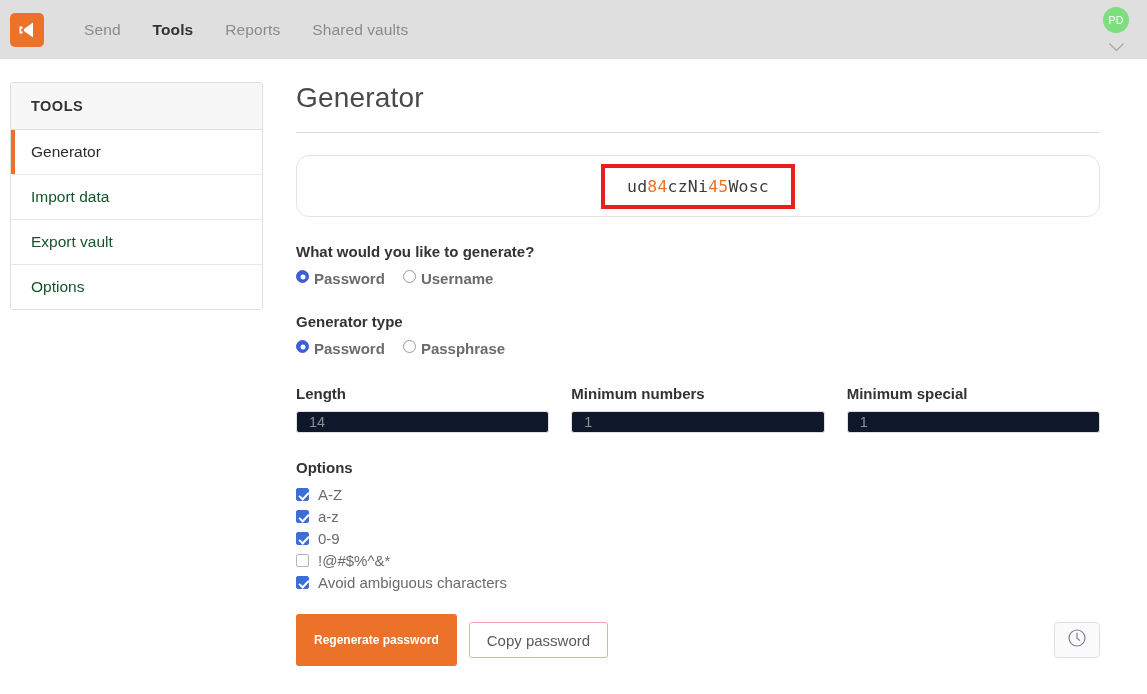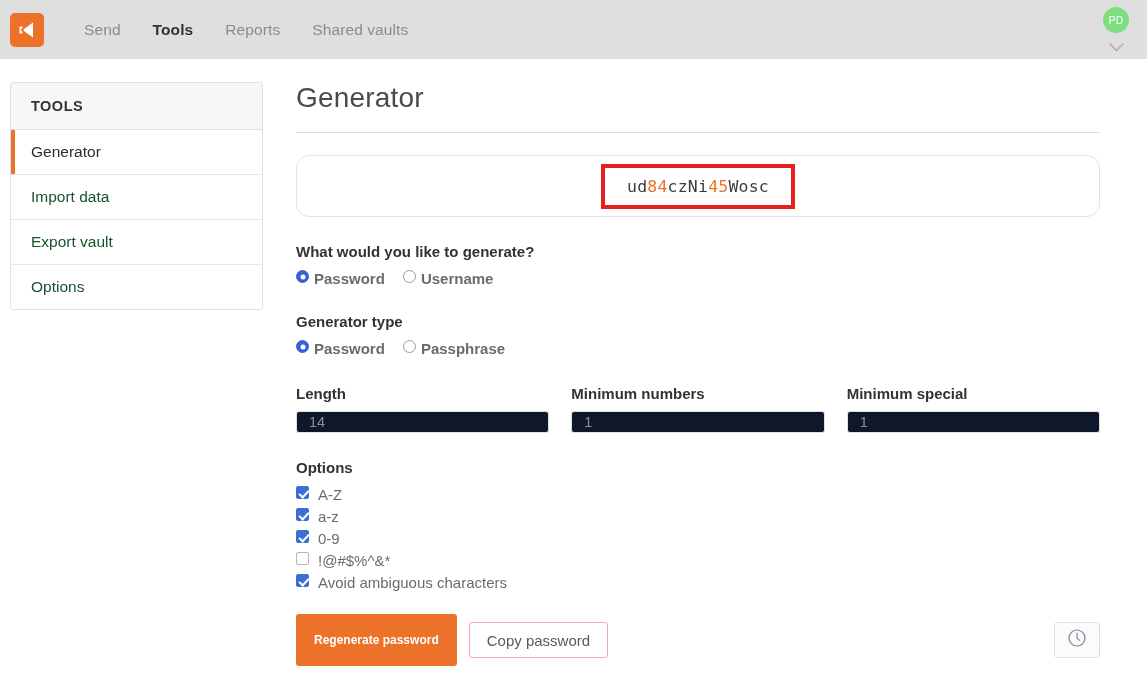--- a/index.html
+++ b/index.html
@@ -197,20 +197,21 @@
     color: #8e8e8e;
     padding: 0 12px;
     font-family: "Liberation Sans", sans-serif;
     outline: none;
   }
 
   
   #options-section { margin-top: 26px; }
   .check-row {
     display: flex;
+    align-items: center;
     gap: 9px;
     margin-bottom: 5px;
     cursor: pointer;
   }
   .check-mark {
     width: 13px; height: 13px;
     border: 1.5px solid #b4b4b4;
     border-radius: 2px;
     background: #ffffff;
     flex: none;

